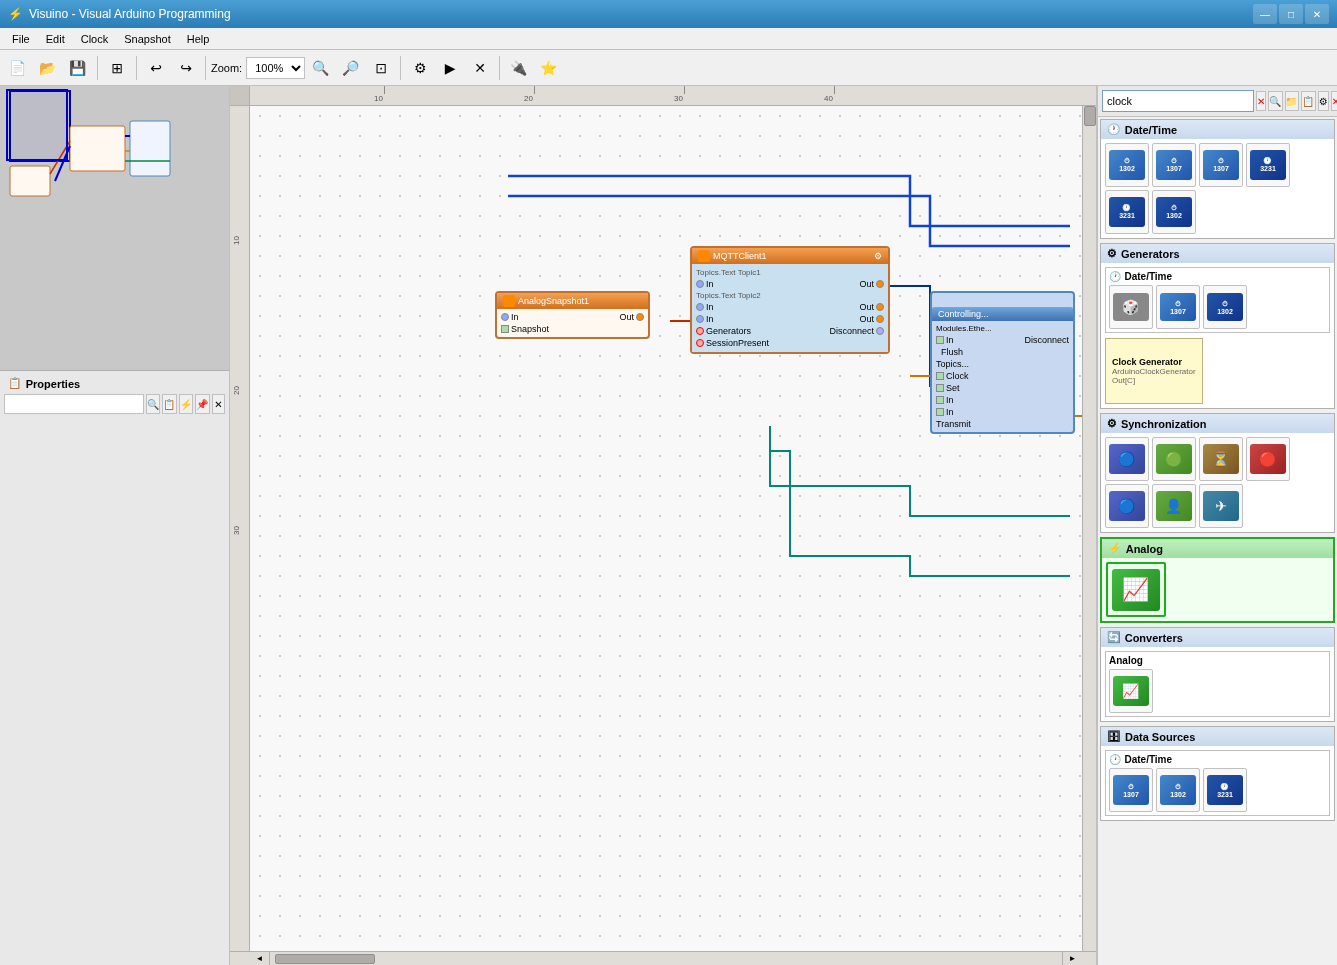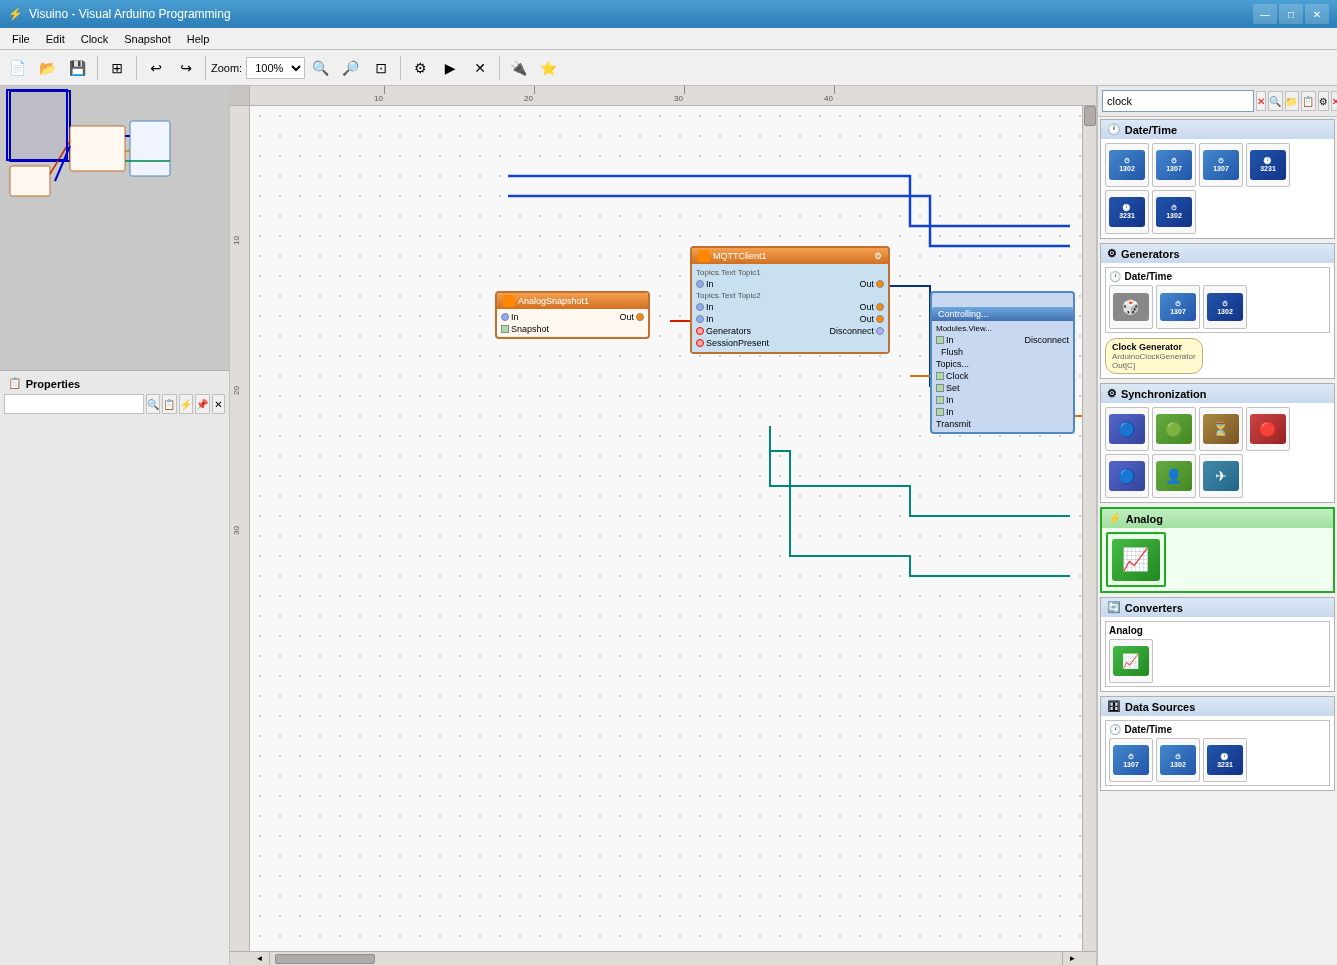--- a/index.html
+++ b/index.html
@@ -277,21 +277,21 @@
             <span>SessionPresent</span>
           </div>
         </div>
       </div>
 
       <div id="controller-node" style="position:absolute;left:700px;top:185px;width:145px;border:2px solid #5088c0;background:#c8d8f0;border-radius:4px;font-size:9px;z-index:20;">
         <div style="background:linear-gradient(to bottom,#70a8e0,#4070b0);color:white;padding:2px 6px;border-radius:2px 2px 0 0;margin-top:14px;">
           <span>Controlling...</span>
         </div>
         <div style="padding:2px 4px;">
-          <div style="font-size:8px;padding:1px 0;">Modules.View...</div>
+          <div style="font-size:8px;padding:1px 0;">Modules.Ethe...</div>
           <div style="display:flex;justify-content:space-between;padding:1px 0;">
             <div style="display:flex;align-items:center;gap:2px;">
               <div style="width:8px;height:8px;border:1px solid #888;background:#aaddaa;"></div>
               <span>In</span>
             </div>
             <div style="display:flex;align-items:center;gap:2px;">
               <span>Disconnect</span>
             </div>
           </div>
           <div style="padding:1px 5px;">Flush</div>
@@ -399,21 +399,21 @@
             <div class="comp-item" style="width:44px;height:44px;border:1px solid #c0c0c0;background:#f8f8f8;cursor:pointer;display:flex;flex-direction:column;align-items:center;justify-content:center;border-radius:2px;">
               <div style="width:36px;height:28px;background:linear-gradient(135deg,#4488cc,#2255aa);border-radius:3px;display:flex;align-items:center;justify-content:center;color:white;font-size:7px;font-weight:bold;">⏱<br>1307</div>
             </div>
             <div class="comp-item" style="width:44px;height:44px;border:1px solid #c0c0c0;background:#f8f8f8;cursor:pointer;display:flex;flex-direction:column;align-items:center;justify-content:center;border-radius:2px;">
               <div style="width:36px;height:28px;background:linear-gradient(135deg,#2255aa,#113388);border-radius:3px;display:flex;align-items:center;justify-content:center;color:white;font-size:7px;font-weight:bold;">⏱<br>1302</div>
             </div>
           </div>
         </div>
 
         <div style="position:relative;display:inline-block;margin-top:2px;">
-          <div style="background:#fffacd;border:1px solid #c0b080;padding:3px 6px;font-size:9px;border-radius:11px;display:inline-block;">
+          <div style="background:#fffacd;border:1px solid #c0b080;padding:18px 6px;font-size:9px;border-radius:0;display:inline-block;">
             <div style="font-weight:bold;">Clock Generator</div>
             <div style="color:#666;font-size:8px;">ArduinoClockGenerator</div>
             <div style="color:#666;font-size:8px;">Out[C]</div>
           </div>
         </div>
       </div>
     </div>
 
     <div class="comp-group" style="margin:2px;border:1px solid #b0b0b0;background:white;">
       <div class="comp-group-header" style="background:linear-gradient(to bottom,#dce8f5,#c8d8ed);padding:3px 6px;font-size:11px;font-weight:bold;display:flex;align-items:center;gap:4px;cursor:pointer;">

